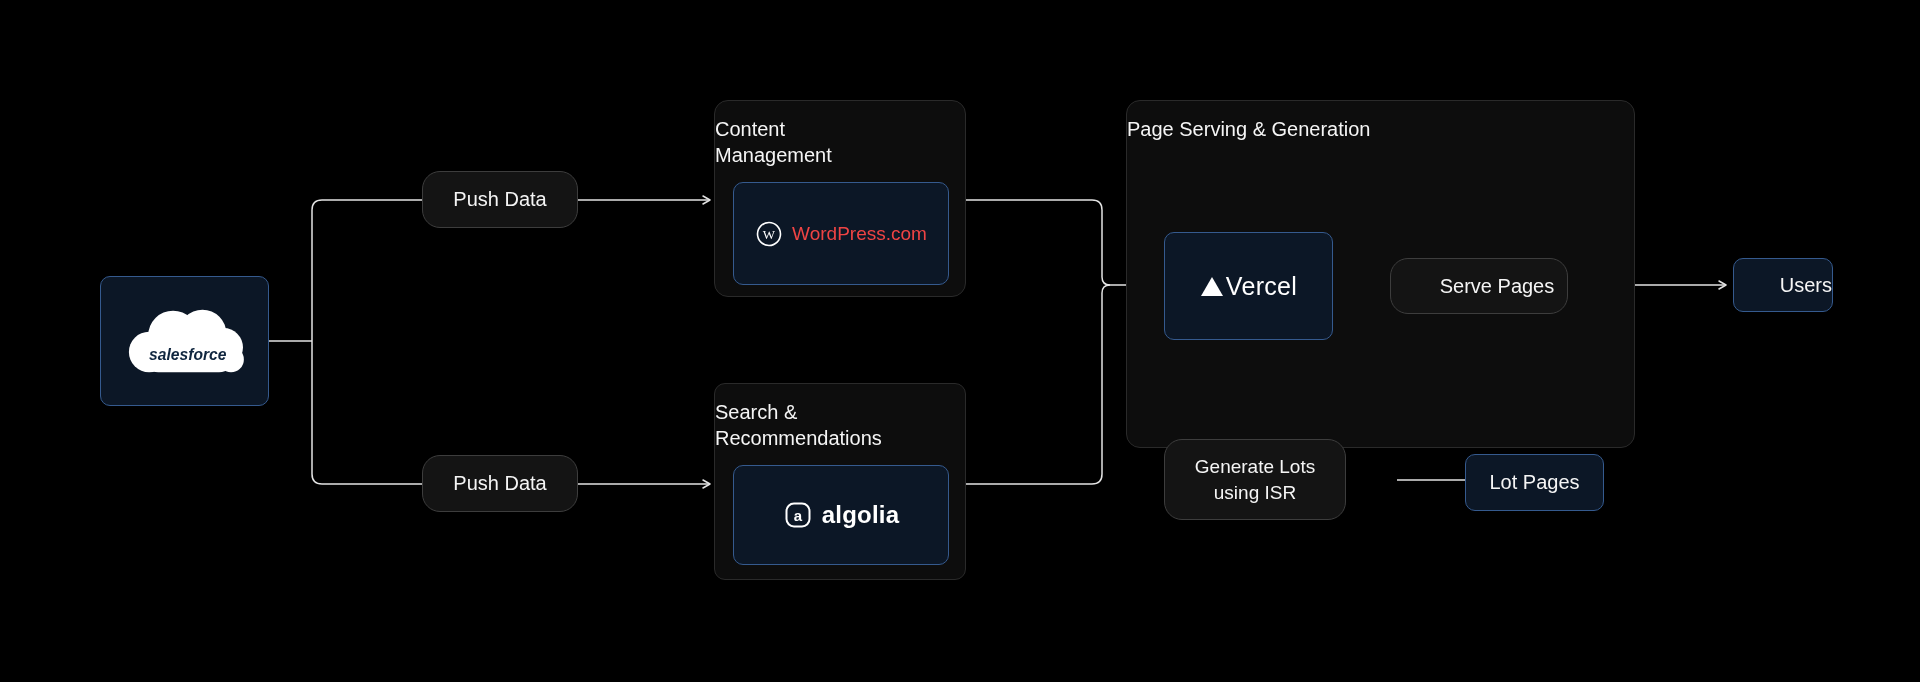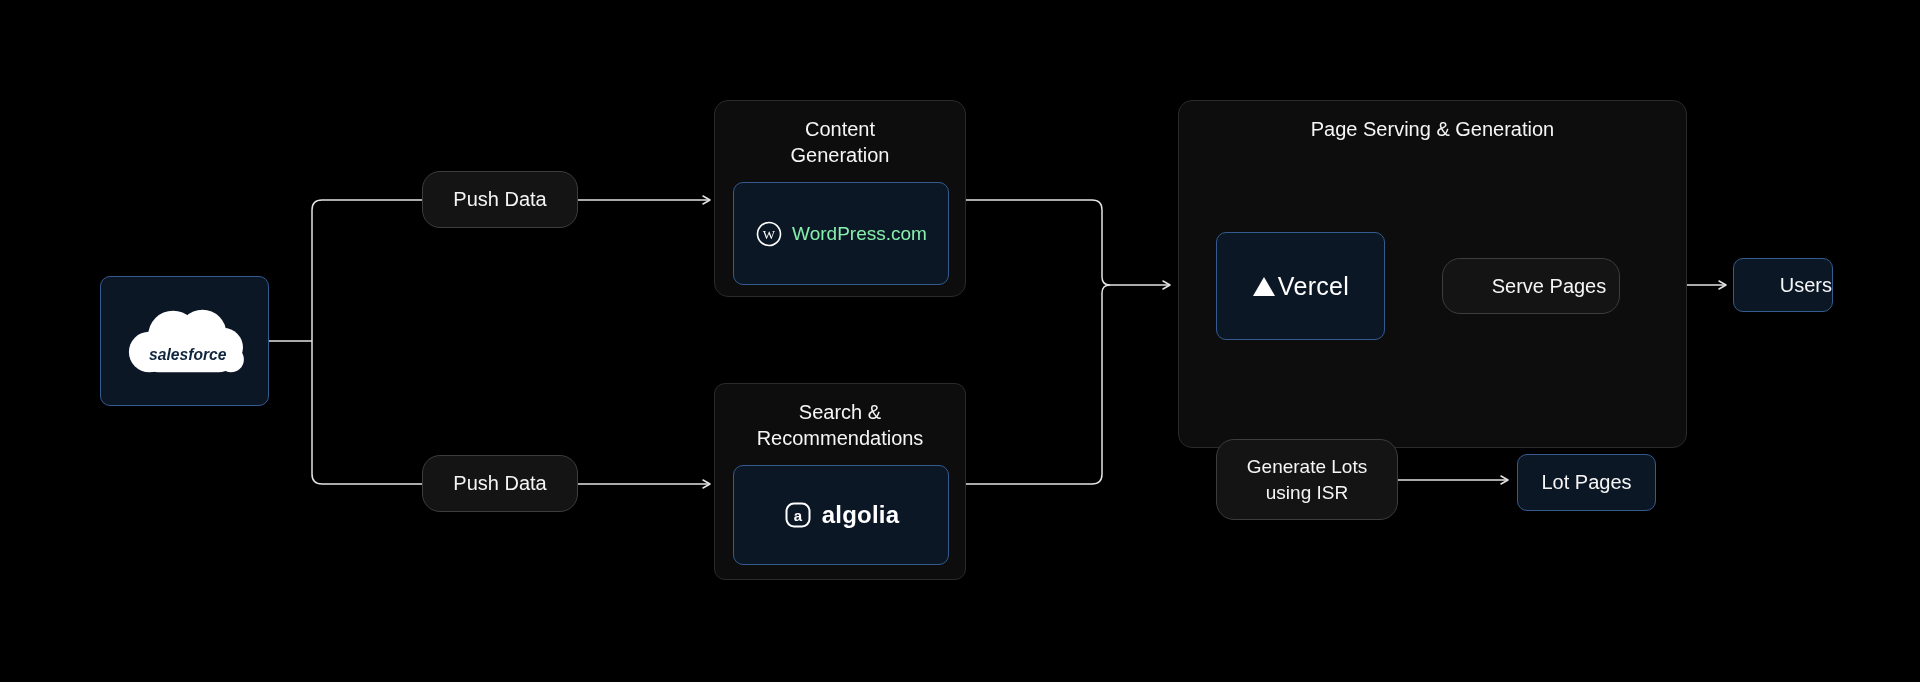--- a/index.html
+++ b/index.html
@@ -25,38 +25,38 @@
     background:var(--accent-bg,#0c1726);
     border:1px solid var(--accent-border,#355a8e);
     border-radius:10px;
   }
   .group {
     position:absolute;
     background:var(--group-bg,#0d0d0d);
     border:1px solid var(--group-border,#2a2a2a);
     border-radius:14px;
   }
-  .group-title { text-align:center; padding-top:15px; font-size:20px; line-height:1.3; color:var(--text,#f5f5f5); }
+  .group-title { text-align:left; padding-top:15px; font-size:20px; line-height:1.3; color:var(--text,#f5f5f5); }
   .two-line { text-align:center; line-height:1.35; }
 
   .sf-node   { left:100px;  top:276px; width:169px; height:130px; }
   .push-top  { left:422px; top:171px; width:156px; height:57px; }
   .push-bot  { left:422px; top:455px; width:156px; height:57px; }
   .group-cm  { left:714px; top:100px; width:252px; height:197px; }
   .group-sr  { left:714px; top:383px; width:252px; height:197px;border-radius:11px; }
-  .group-ps  { left:1178px; top:100px; width:509px; height:348px; }
+  .group-ps  { left:1126px; top:100px; width:509px; height:348px; }
   .wp-node   { left:18px; top:81px; width:216px; height:103px; gap:9px; }
   .alg-node  { left:18px; top:81px; width:216px; height:100px; gap:9px; }
   .vercel-node { left:37px; top:131px; width:169px; height:108px; gap:2px; }
   .serve-node  { left:263px; top:157px; width:178px; height:56px;padding-left:36px; }
   .genlots-node{ left:37px; top:338px; width:182px; height:81px; font-size:19px; }
   .lotpages-node{ left:338px; top:353px; width:139px; height:57px; font-size:20px; color:var(--text,#f5f5f5); }
   .users-node { left:1733px; top:258px; width:100px; height:54px; font-size:20px; color:var(--text,#f5f5f5);justify-content:flex-end; }
 
-  .wp-label  { font-size:19px; font-weight:500; color:#86efac; }
+  .wp-label  { font-size:19px; font-weight:500; color:#ef4444; }
   .alg-label { font-size:24px; font-weight:600; letter-spacing:0.2px; color:#fff; }
   .vercel-label { font-size:25px; font-weight:500; letter-spacing:0.3px; color:#fff; }
   .sf-text { fill:#10263f; }
 </style>
 </head>
 <body>
 
 <div class="canvas">
 
   <svg class="connectors" xmlns="http://www.w3.org/2000/svg">
@@ -96,21 +96,21 @@
   <div class="node plain push-top">
     <span>Push Data</span>
   </div>
   <div class="node plain push-bot">
     <span>Push Data</span>
   </div>
 
   <div class="group group-cm">
     <div class="group-title">
       <div>Content</div>
-      <div>Generation</div>
+      <div>Management</div>
     </div>
     <div class="node accent wp-node">
       <svg width="28" height="28" viewBox="0 0 28 28" xmlns="http://www.w3.org/2000/svg">
         <circle cx="14" cy="14" r="11.5" fill="none" stroke="#ffffff" stroke-width="1.6"></circle>
         <text x="14" y="19" text-anchor="middle" font-size="13" font-family="Liberation Serif, serif" fill="#ffffff">W</text>
       </svg>
       <span class="wp-label">WordPress.com</span>
     </div>
   </div>
 

